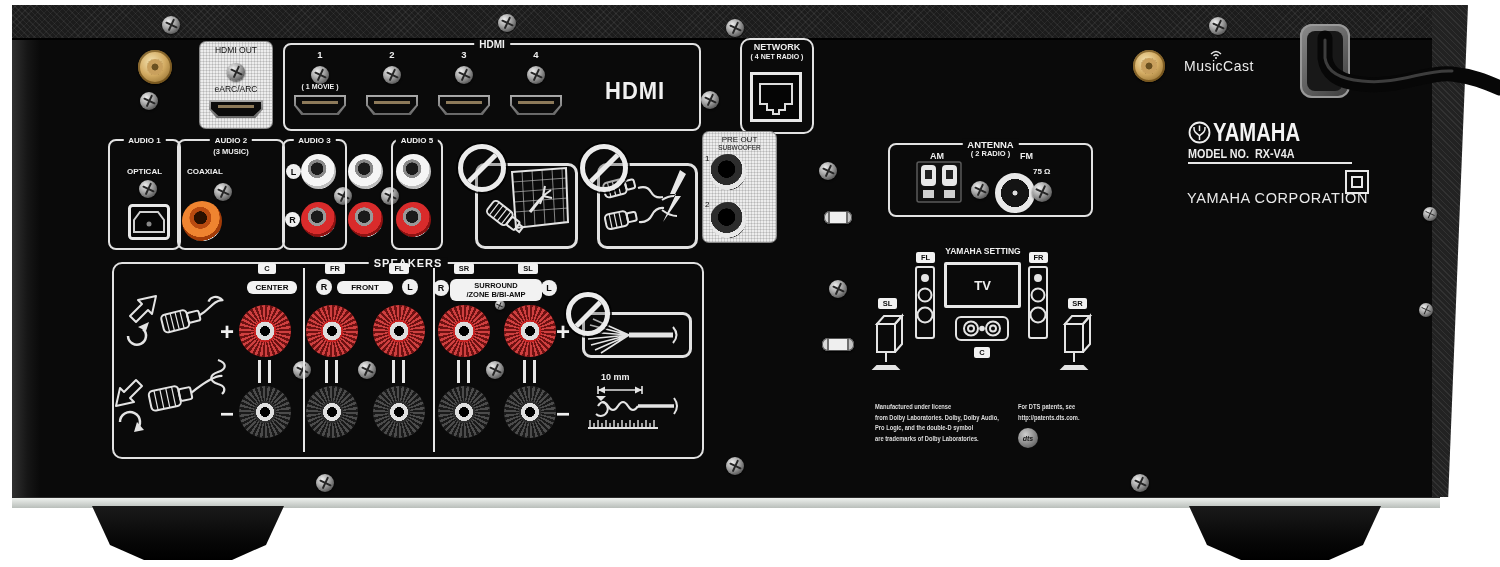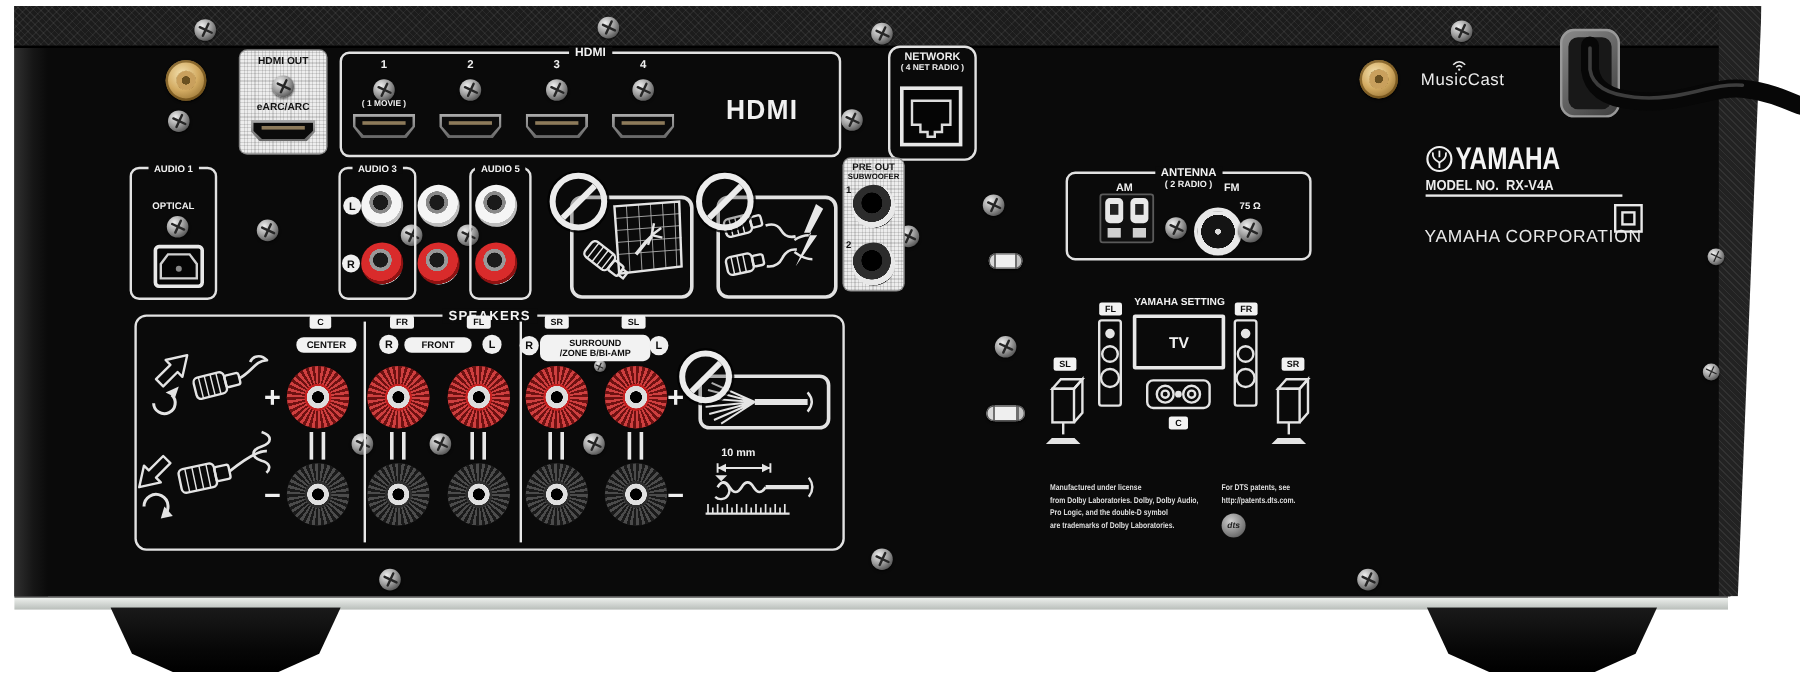--- a/index.html
+++ b/index.html
@@ -16,21 +16,21 @@
   
   .screw{border-radius:50%;background:radial-gradient(circle at 35% 30%,#eee,#9c9c9c 45%,#565656 78%,#303030);box-shadow:0 1px 2px rgba(0,0,0,.7);}
   .screw::before,.screw::after{content:"";position:absolute;left:14%;right:14%;top:45%;height:10%;background:#262626;border-radius:1px;}
   .screw::before{transform:rotate(25deg);} .screw::after{transform:rotate(115deg);}
   .gold{border-radius:50%;background:radial-gradient(circle at 40% 35%,#f4e2b0,#d3ab62 45%,#8f6c2e 85%);box-shadow:inset 0 0 0 2px rgba(90,60,10,.6),0 1px 2px #000;}
   .gold::before{content:"";position:absolute;inset:26%;border-radius:50%;background:radial-gradient(circle,#6a5020 0 30%,#c9a05d 32% 70%,#7a5c24 72%);}
   .whitebox{background-color:#ededed;border-radius:6px;background-image:repeating-linear-gradient(0deg,rgba(0,0,0,.12) 0 1px,transparent 1px 3px),repeating-linear-gradient(90deg,rgba(0,0,0,.12) 0 1px,transparent 1px 3px);box-shadow:0 0 0 1px #888;}
   .wbox{border:2px solid #e2e2e2;border-radius:8px;}
   .boxlabel{position:absolute;top:0;left:50%;transform:translate(-50%,-56%);background:#0a0a0a;padding:0 5px;color:#f2f2f2;font-weight:bold;white-space:nowrap;}
   .wlabel{color:#f0f0f0;font-weight:bold;white-space:nowrap;}
-  .blabel{color:#111;font-weight:bold;white-space:nowrap;}
+  .blabel{color:#111;font-weight:normal;white-space:nowrap;}
   .chip{background:#f2f2f2;color:#0c0c0c;font-weight:bold;border-radius:2px;display:flex;align-items:center;justify-content:center;white-space:nowrap;}
   .plate{background:#f2f2f2;color:#0c0c0c;font-weight:bold;border-radius:6px;display:flex;flex-direction:column;align-items:center;justify-content:center;line-height:1.2;}
   .cletter{background:#f0f0f0;color:#0a0a0a;border-radius:50%;font-weight:bold;display:flex;align-items:center;justify-content:center;}
   .hdmiport{background:linear-gradient(#aaa,#666);clip-path:polygon(0 0,100% 0,100% 52%,86% 100%,14% 100%,0 52%);}
   .hdmiport::before{content:"";position:absolute;inset:2px;background:#0b0b0b;clip-path:polygon(0 0,100% 0,100% 50%,85% 100%,15% 100%,0 50%);}
   .hdmiport::after{content:"";position:absolute;left:16%;right:16%;top:28%;height:3px;background:#8d7a5a;}
   .rca-red{border-radius:50%;background:radial-gradient(circle at 46% 42%,#1a1a1a 0 22%,#999 23% 33%,#d92b2b 34% 62%,#8f1212 63% 72%,#f0f0f0 73% 88%,#6b6b6b 89%);}
   .rca-white{border-radius:50%;background:radial-gradient(circle at 46% 42%,#1a1a1a 0 22%,#888 23% 33%,#f5f5f5 34% 62%,#bdbdbd 63% 72%,#f5f5f5 73% 88%,#6b6b6b 89%);}
   .rca-orange{border-radius:50%;background:radial-gradient(circle at 46% 42%,#2a1000 0 20%,#b84a10 21% 34%,#ef8430 35% 60%,#a33c08 61% 72%,#f2f2f2 73% 88%,#6b6b6b 89%);}
   .rca-black{border-radius:50%;background:radial-gradient(circle at 46% 42%,#000 0 30%,#2c2c2c 31% 55%,#e8e8e8 56% 72%,#161616 73% 88%,#505050 89%);}
@@ -127,20 +127,26 @@
   <div class="abs wbox" style="left:108px;top:139px;width:69px;height:107px;">
     <div class="boxlabel" style="font-size:8px;">AUDIO 1</div>
     <div class="abs wlabel" style="left:0;right:0;top:26px;text-align:center;font-size:8px;">OPTICAL</div>
     <svg class="abs" style="left:18px;top:63px;" width="42" height="36" viewBox="0 0 42 36">
       <rect x="1.5" y="1.5" width="39" height="33" rx="3" fill="#050505" stroke="#e8e8e8" stroke-width="3"></rect>
       <path d="M12 8 H30 L36 16 V28 H6 V16 Z" fill="none" stroke="#cfcfcf" stroke-width="2"></path>
       <circle cx="21" cy="20" r="2.5" fill="#888"></circle>
     </svg>
   </div>
 
+  <div class="abs wbox" style="left:177px;top:139px;width:104px;height:107px;">
+    <div class="boxlabel" style="font-size:8px;">AUDIO 2</div>
+    <div class="abs wlabel" style="left:0;right:0;top:6px;text-align:center;font-size:7.5px;">(3 MUSIC)</div>
+    <div class="abs wlabel" style="left:8px;top:26px;font-size:8px;">COAXIAL</div>
+    <div class="abs rca-orange" style="left:3px;top:60px;width:40px;height:40px;"></div>
+  </div>
 
   <div class="abs wbox" style="left:282px;top:139px;width:61px;height:107px;">
     <div class="boxlabel" style="font-size:8px;">AUDIO 3</div>
   </div>
   <div class="abs wbox" style="left:391px;top:139px;width:48px;height:107px;">
     <div class="boxlabel" style="font-size:8px;">AUDIO 5</div>
   </div>
   <div class="abs cletter" style="left:286px;top:164px;width:15px;height:15px;font-size:9px;">L</div>
   <div class="abs cletter" style="left:285px;top:212px;width:15px;height:15px;font-size:9px;">R</div>
   <div class="abs rca-white" style="left:301px;top:154px;width:35px;height:35px;"></div>
@@ -185,21 +191,21 @@
           <rect x="28" y="49" width="9" height="9" rx="2"></rect>
         </g>
         <path d="M38 22 q9 -3 13 4 t12 5 M39 56 q9 1 13 -7 t12 -7" stroke-width="2.2"></path>
         <path d="M62 44 q8 6 15 6 M62 34 q6 -4 12 -4" stroke-width="2"></path>
       </g>
       <polygon points="80,4 70,28 76,28 63,56 81,30 74,30 86,8" fill="#e8e8e8"></polygon>
     </svg>
   </div>
   <div class="abs nosign" style="left:580px;top:144px;width:38px;height:38px;"></div>
 
-  <div class="abs whitebox" style="left:703px;top:132px;width:50px;height:110px;">
+  <div class="abs whitebox" style="left:703px;top:132px;width:50px;height:110px;padding-left:23px;">
     <div class="abs blabel" style="left:0;right:0;top:3px;text-align:center;font-size:8px;">PRE OUT</div>
     <div class="abs blabel" style="left:0;right:0;top:12px;text-align:center;font-size:6.5px;">SUBWOOFER</div>
     <div class="abs blabel" style="left:2px;top:22px;font-size:8px;">1</div>
     <div class="abs rca-black" style="left:7px;top:22px;width:36px;height:36px;"></div>
     <div class="abs blabel" style="left:2px;top:68px;font-size:8px;">2</div>
     <div class="abs rca-black" style="left:7px;top:70px;width:36px;height:36px;"></div>
   </div>
 
   <div class="abs clipmetal" style="left:824px;top:211px;width:28px;height:13px;"></div>
   <div class="abs clipmetal" style="left:822px;top:338px;width:32px;height:13px;"></div>

